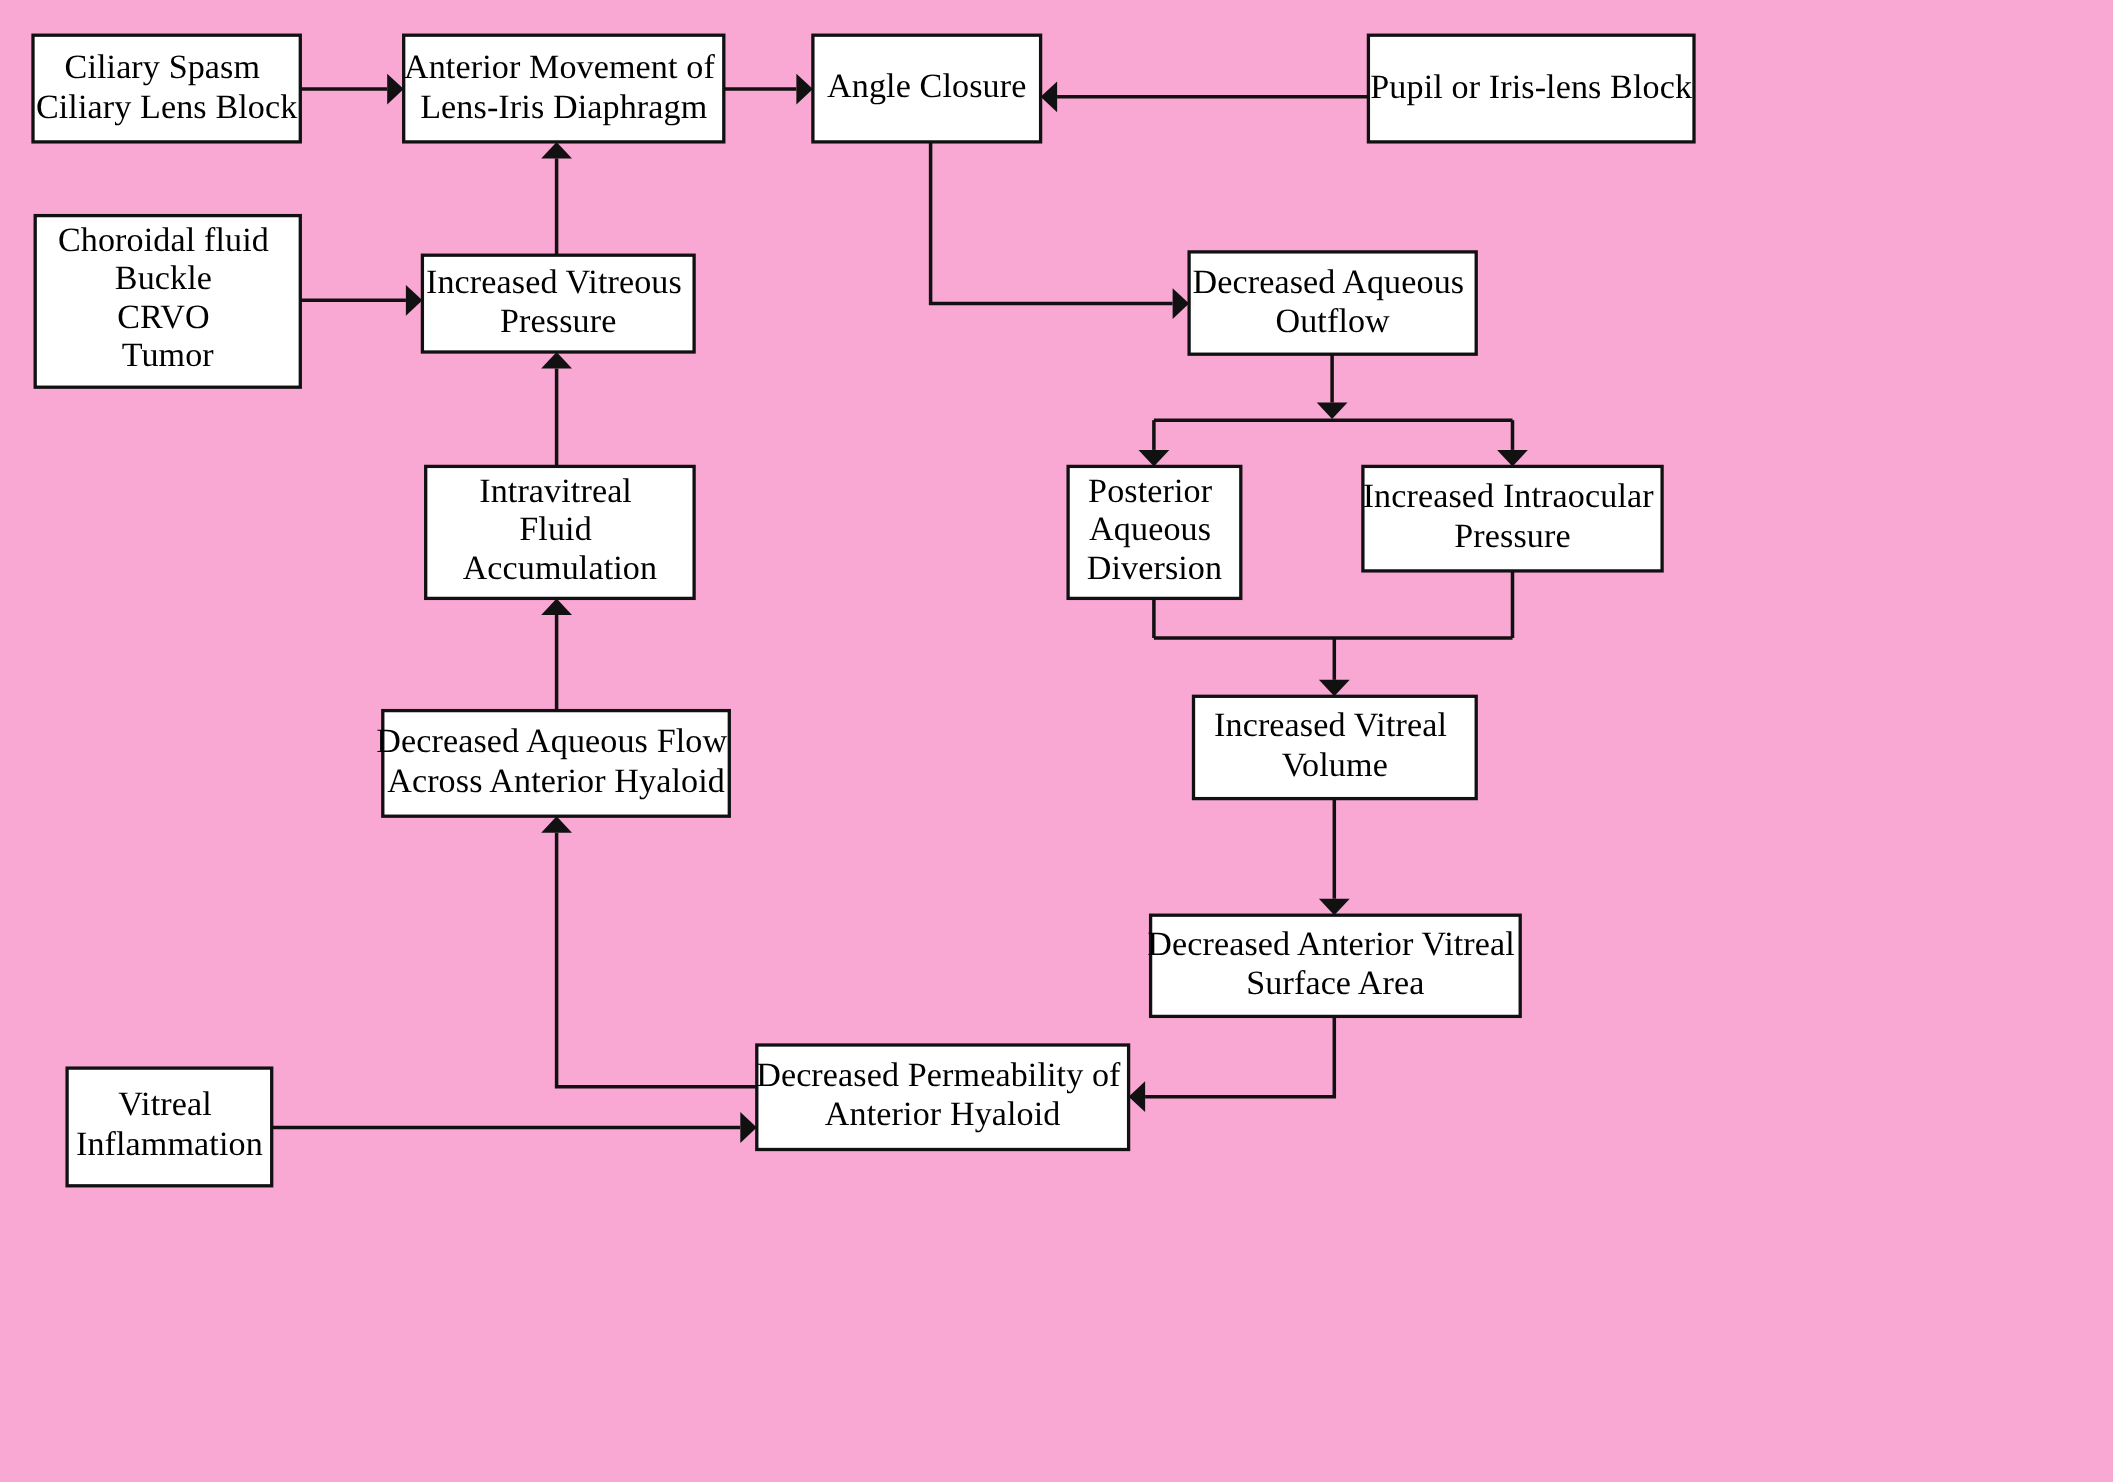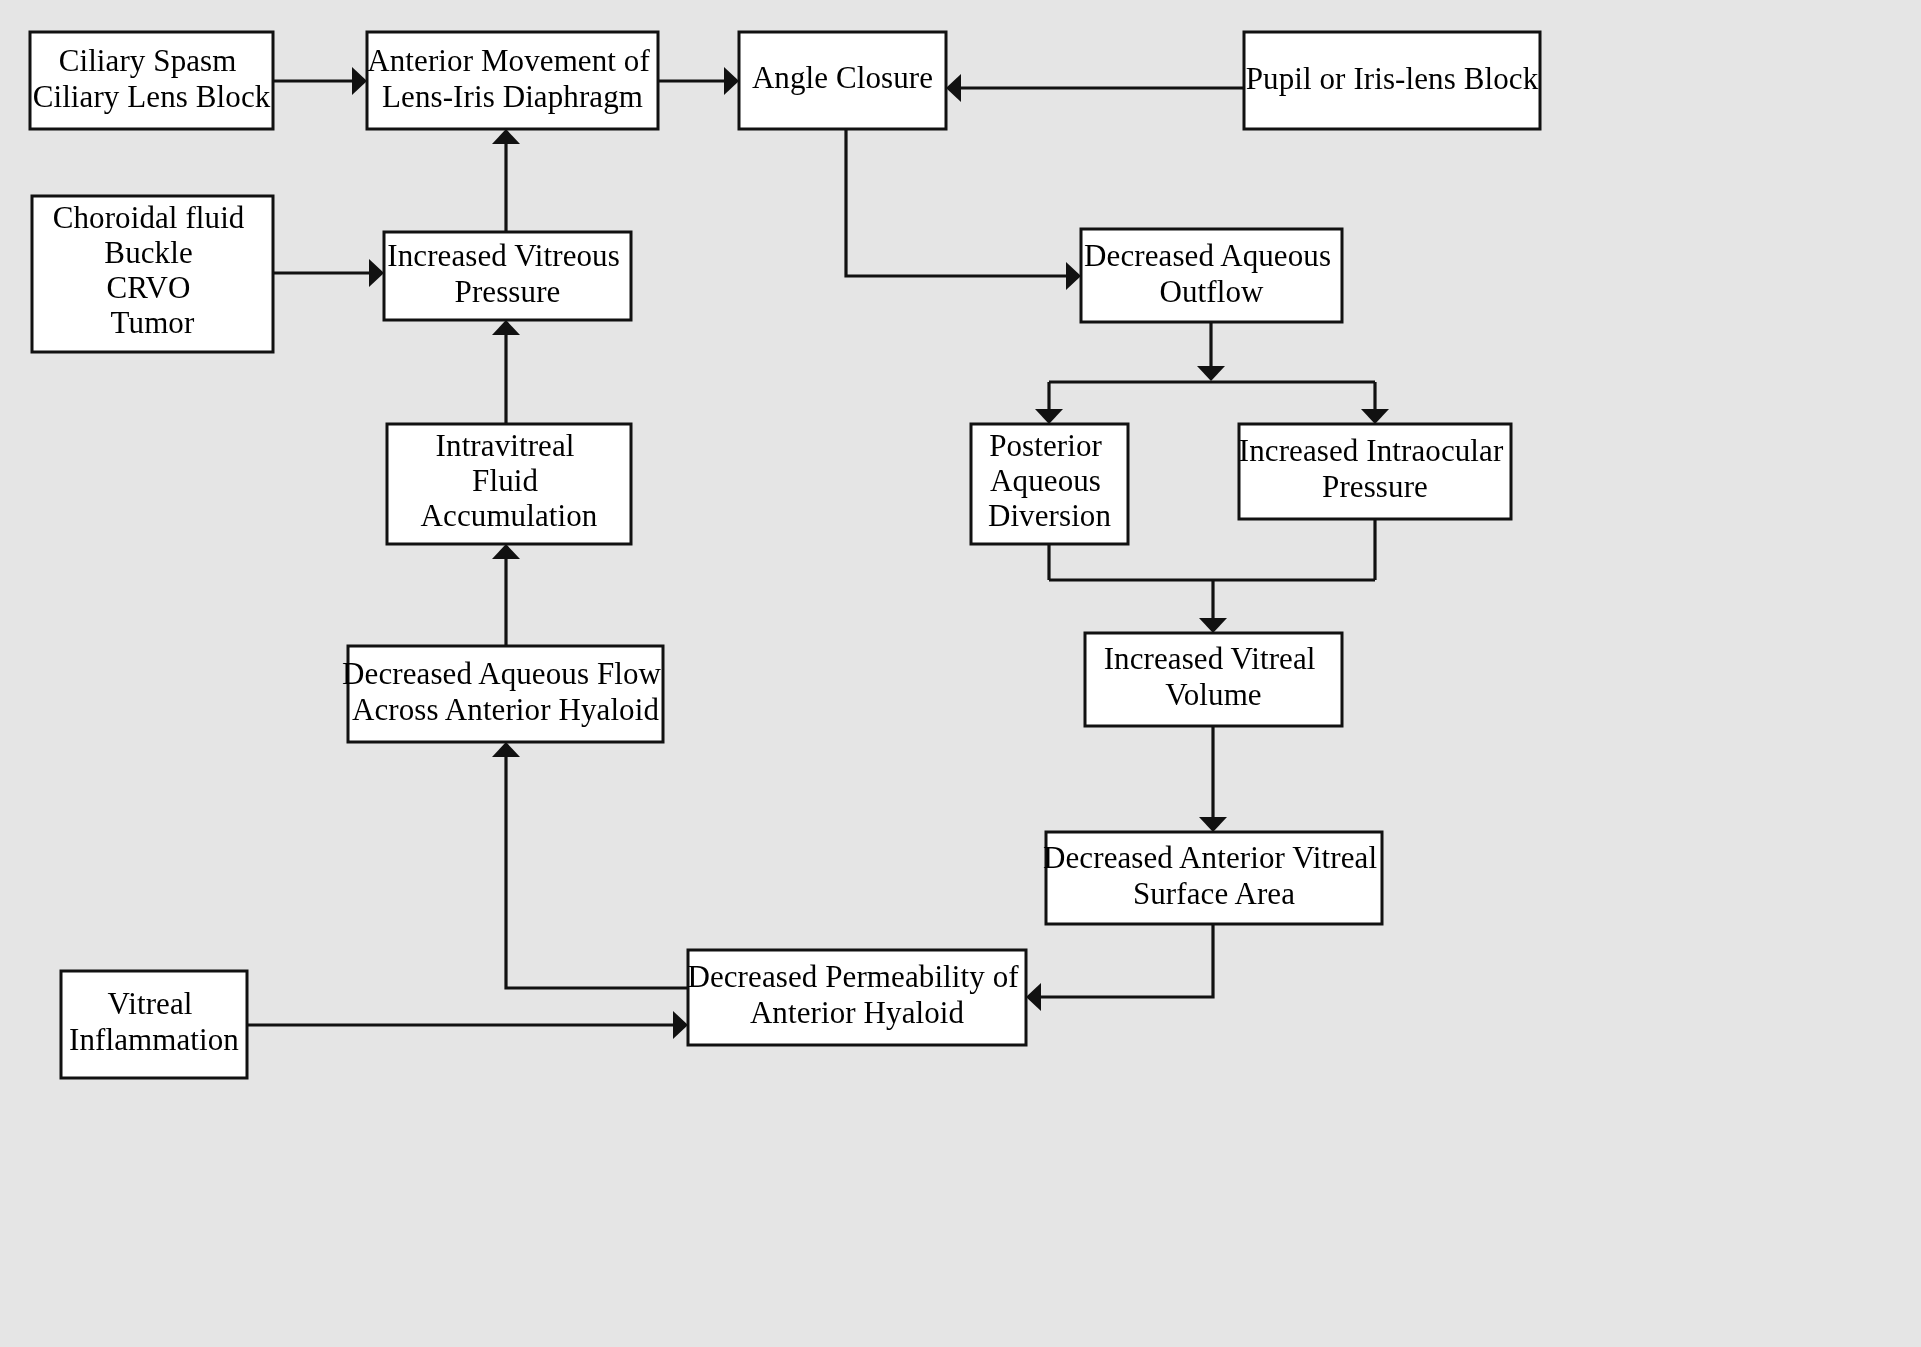--- a/index.html
+++ b/index.html
@@ -7,21 +7,21 @@
     padding: 0;
     background: #ffffff;
   }
   body {
     font-family: "Liberation Serif", "DejaVu Serif", serif;
   }
   #stage {
     position: relative;
     width: 1921px;
     height: 1347px;
-    background: #e5e5e5;
+    background: #f9a8d4;
     overflow: hidden;
   }
   #flow {
     position: absolute;
     top: 0;
     left: 0;
     width: 1921px;
     height: 1347px;
   }
   .node-rect {

